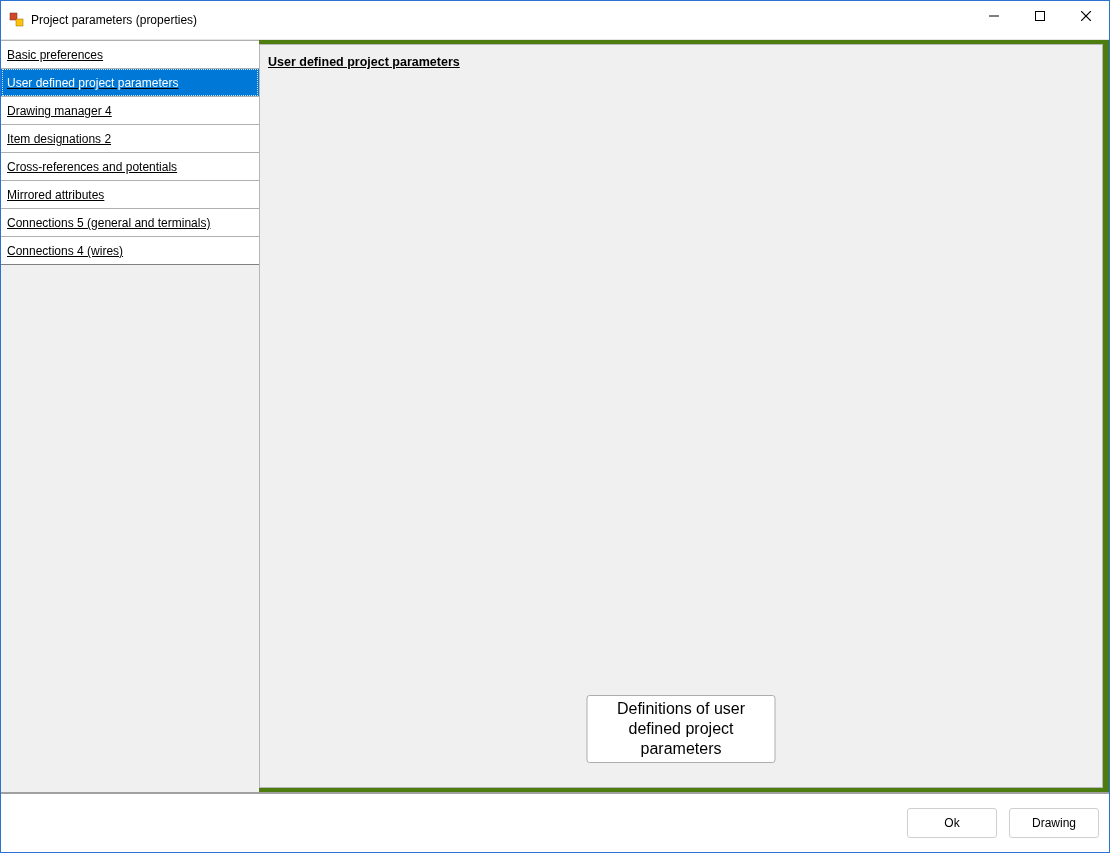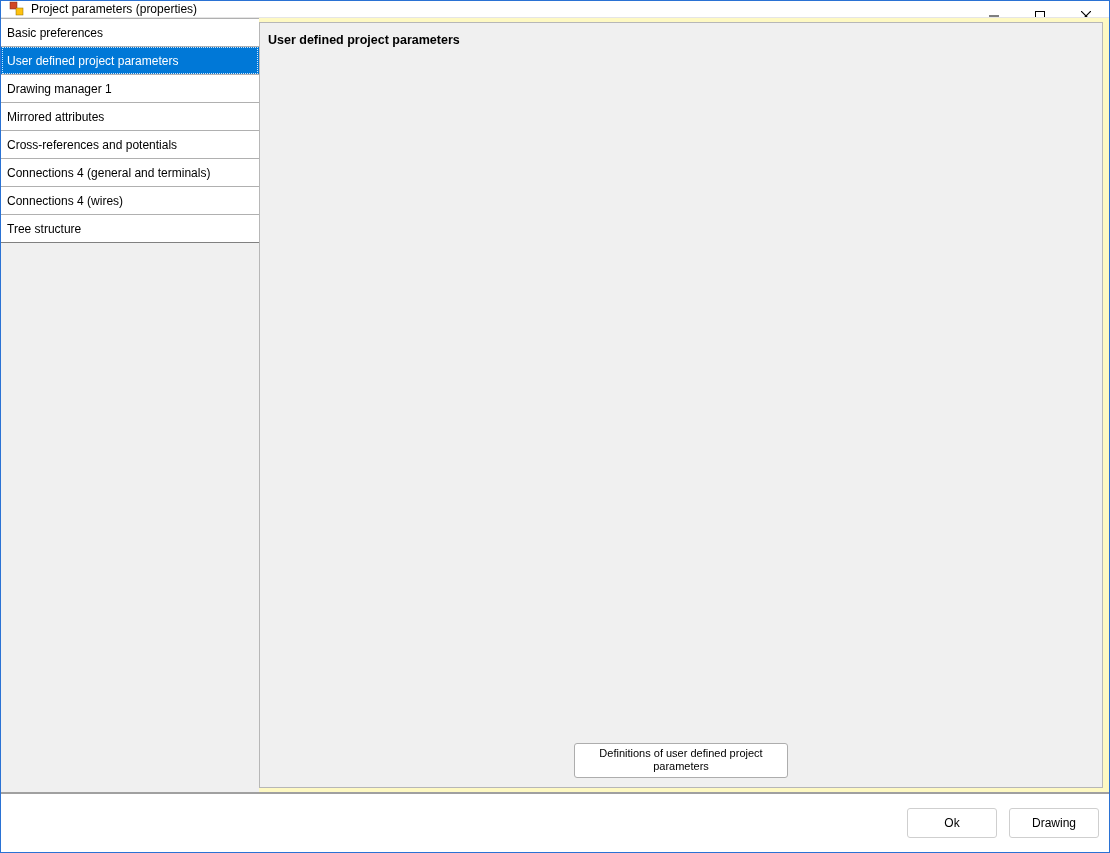--- a/index.html
+++ b/index.html
@@ -12,21 +12,21 @@
     overflow: hidden;
   }
   .window {
     width: 1110px; height: 853px;
     border: 1px solid #2a72d4;
     background: #ffffff;
     display: flex;
     flex-direction: column;
   }
   .titlebar {
-    height: 16px;
+    height: 38px;
     display: flex;
     align-items: center;
     padding: 0 0 0 8px;
     background: #ffffff;
     color: #000;
     flex-shrink: 0;
   }
   .titlebar .app-icon {
     width: 16px; height: 16px;
     margin-right: 6px;
@@ -57,23 +57,24 @@
 
   .client {
     flex: 1;
     display: flex;
     flex-direction: column;
     min-height: 0;
   }
   .body-area {
     flex: 1;
     display: flex;
-    background: #fef9c3;
+    background: #4d7c0f;
     border-top: 1px solid #e5e5e5;
     min-height: 0;
+    text-decoration: underline;
   }
   .sidebar {
     width: 258px;
     background: #f0f0f0;
     padding: 0;
     flex-shrink: 0;
   }
   .sidebar-item {
     height: 29px;
     line-height: 29px;
@@ -108,26 +109,26 @@
     font-size: 12.5px;
     color: #000;
     padding: 10px 8px 4px 8px;
   }
   .content-body {
     flex: 1;
     position: relative;
   }
   .definitions-btn {
     position: absolute;
-    bottom: 9px;
+    bottom: 24px;
     left: 50%;
     transform: translateX(-50%);
-    width: 214px;
+    width: 189px;
     padding: 3px 6px;
-    font-size: 11px;
+    font-size: 16px;
     text-align: center;
     background: #ffffff;
     border: 1px solid #adadad;
     border-radius: 3px;
     color: #000;
     line-height: 1.25;
     cursor: default;
   }
 
   .footer-sep {
@@ -186,26 +187,26 @@
           </svg>
       </button>
     </div>
   </div>
 
   <div class="client">
     <div class="body-area">
       <div class="sidebar" id="sidebar">
           <div class="sidebar-item">Basic preferences</div>
           <div class="sidebar-item selected">User defined project parameters</div>
-          <div class="sidebar-item">Drawing manager 1</div>
+          <div class="sidebar-item">Drawing manager 4</div>
+          <div class="sidebar-item">Item designations 2</div>
+          <div class="sidebar-item">Cross-references and potentials</div>
           <div class="sidebar-item">Mirrored attributes</div>
-          <div class="sidebar-item">Cross-references and potentials</div>
-          <div class="sidebar-item">Connections 4 (general and terminals)</div>
+          <div class="sidebar-item">Connections 5 (general and terminals)</div>
           <div class="sidebar-item">Connections 4 (wires)</div>
-          <div class="sidebar-item">Tree structure</div>
         </div>
       <div class="content">
         <div class="content-title">User defined project parameters</div>
         <div class="content-body">
           <button class="definitions-btn">Definitions of user defined project parameters</button>
         </div>
       </div>
     </div>
     <div class="footer-sep"></div>
     <div class="footer">

